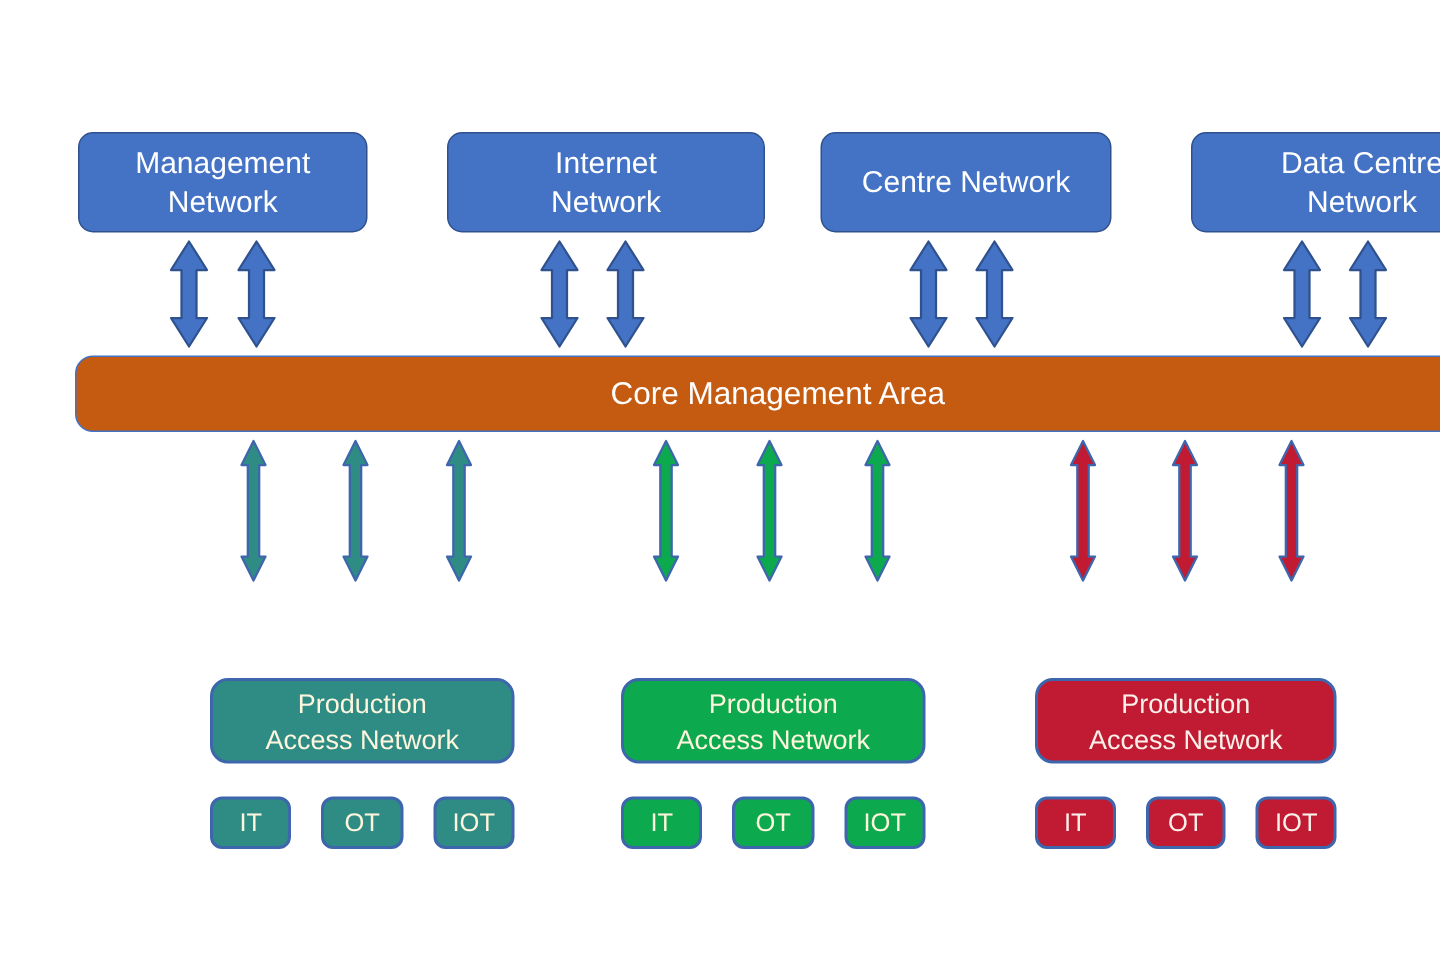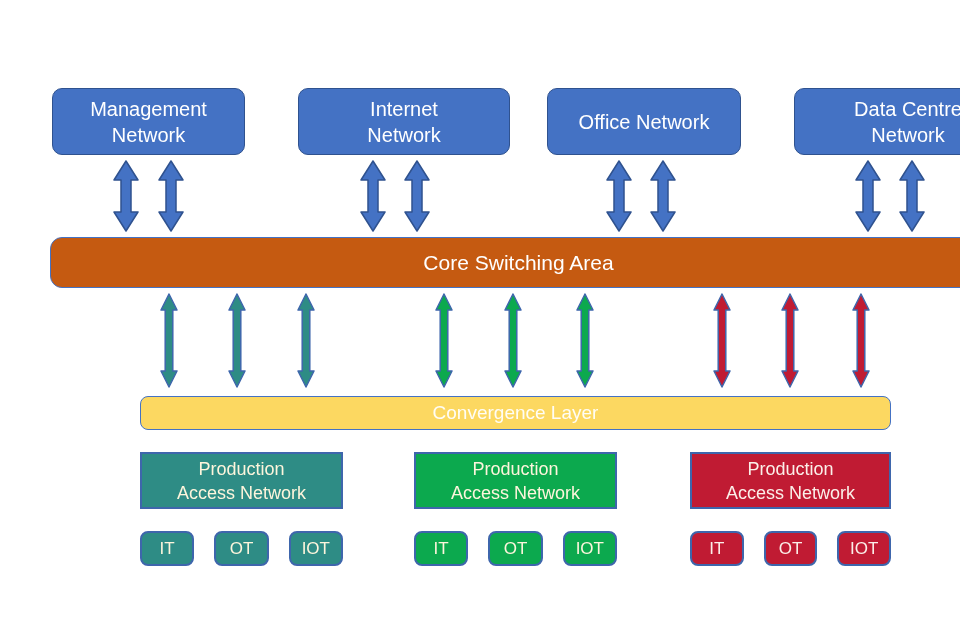--- a/index.html
+++ b/index.html
@@ -22,21 +22,21 @@
     left:10px;top:237px;width:937px;height:51px;border-radius:12px;
     background:#C55A11;border:1.5px solid #4472C4;
     color:#ffffff;font-size:21px;
   }
   .conv-bar{
     left:100px;top:396px;width:751px;height:34px;border-radius:8px;
     background:#FCD861;border:1.5px solid #4472C4;
     color:#FFFDF5;font-size:19px;
   }
   .prod-box{
-    top:452px;height:57px;width:203px;border-radius:0;
+    top:452px;height:57px;width:203px;border-radius:12px;
     border:2px solid #3E66AC;font-size:18px;line-height:24px;align-items:center;
   }
   .device-row{
     position:absolute;top:531px;height:35px;display:flex;justify-content:space-between;gap:20px;
   }
   .device-box{
     width:58px;height:35px;border-radius:8px;border:2px solid #3E66AC;
     display:flex;align-items:center;justify-content:center;
     font-size:17px;box-sizing:border-box;
   }
@@ -68,34 +68,31 @@
 
   <div class="node net-box" style="left:12px;width:193px">
     <span>Management
 Network</span>
   </div>
   <div class="node net-box" style="left:258px;width:212px">
     <span>Internet
 Network</span>
   </div>
   <div class="node net-box" style="left:507px;width:194px">
-    <span>Office Network</span>
+    <span>Centre Network</span>
   </div>
   <div class="node net-box" style="left:754px;width:228px">
     <span>Data Centre
 Network</span>
   </div>
 
   <div class="node core-bar" style="background: rgb(197, 90, 17);">
-    <span>Core Switching Area</span>
+    <span>Core Management Area</span>
   </div>
 
-  <div class="node conv-bar" style="background: rgb(252, 216, 97);">
-    <span>Convergence Layer</span>
-  </div>
 
   <div class="node prod-box" style="left: 100px; background: rgb(46, 140, 133); color: rgb(253, 245, 220);">
     <span>Production
 Access Network</span>
   </div>
   <div class="node prod-box" style="left: 374px; background: rgb(12, 169, 78); color: rgb(253, 245, 220);">
     <span>Production
 Access Network</span>
   </div>
   <div class="node prod-box" style="left: 650px; width: 201px; background: rgb(192, 27, 51); color: rgb(251, 239, 233);">

